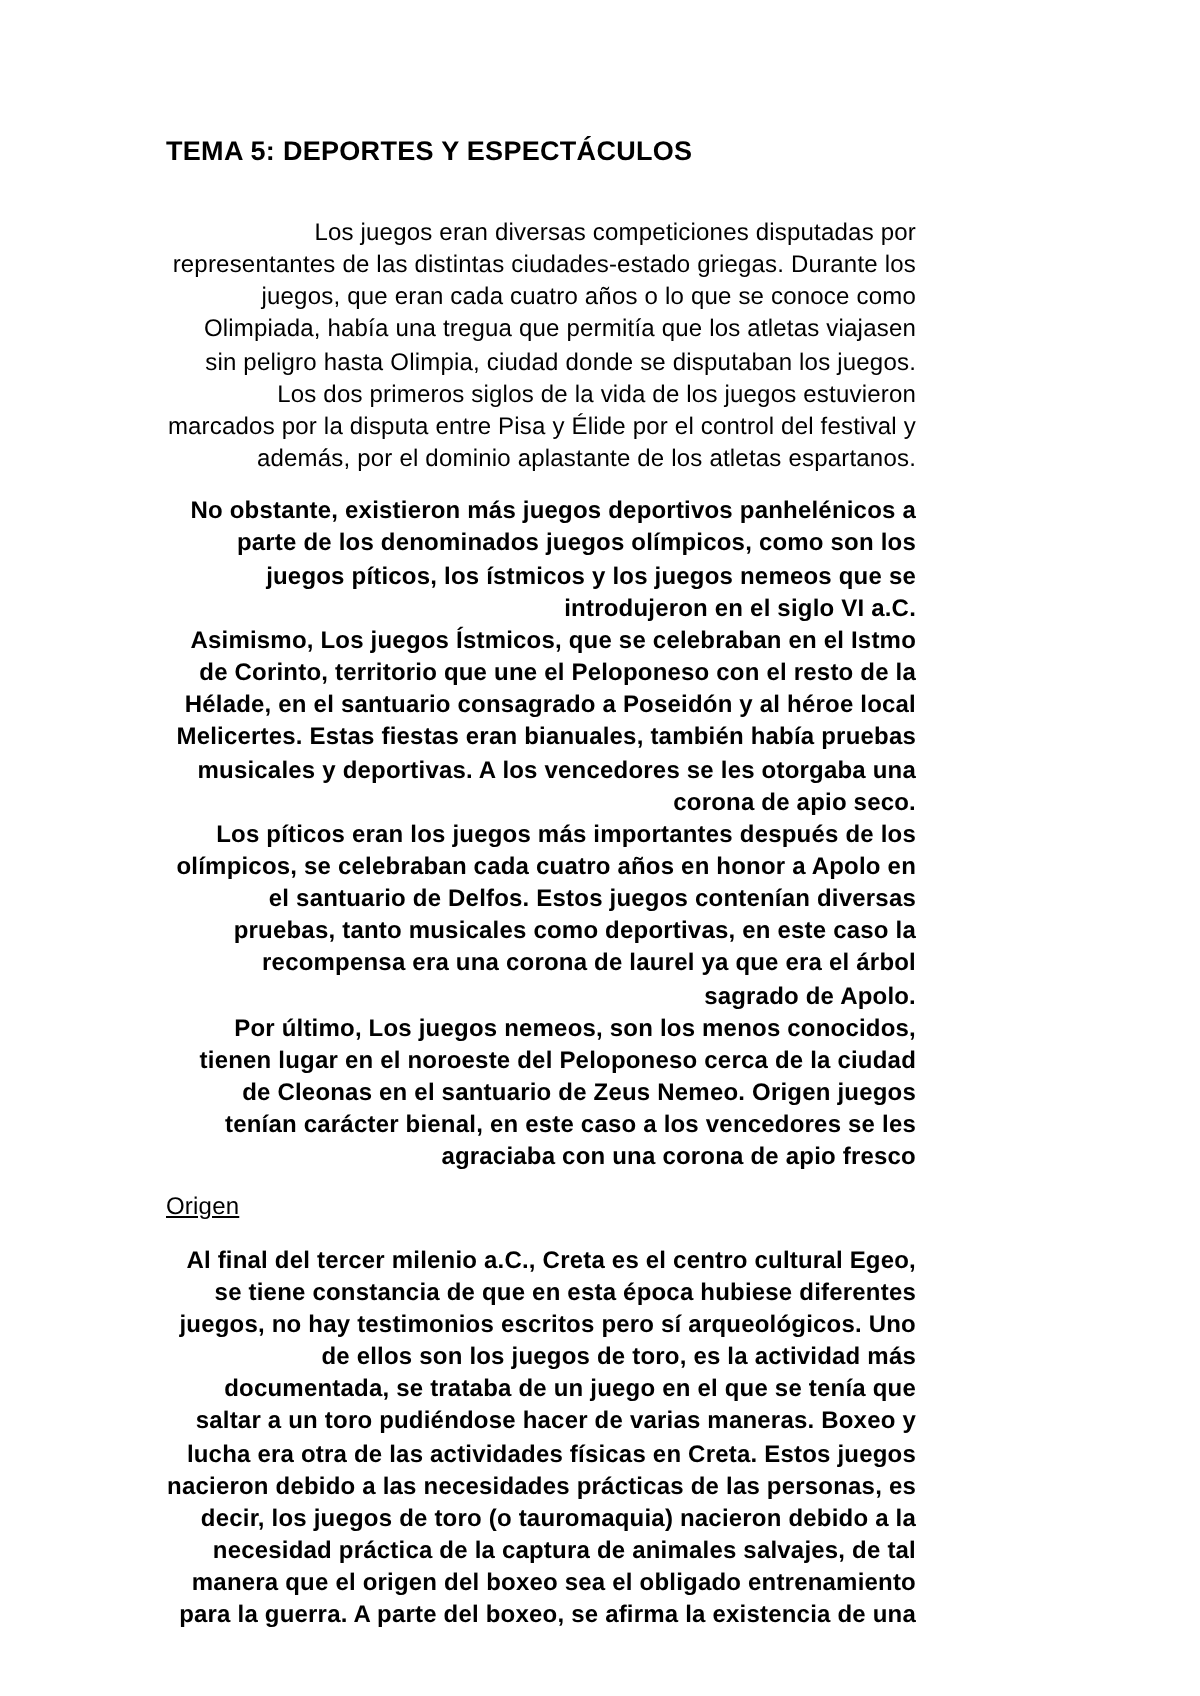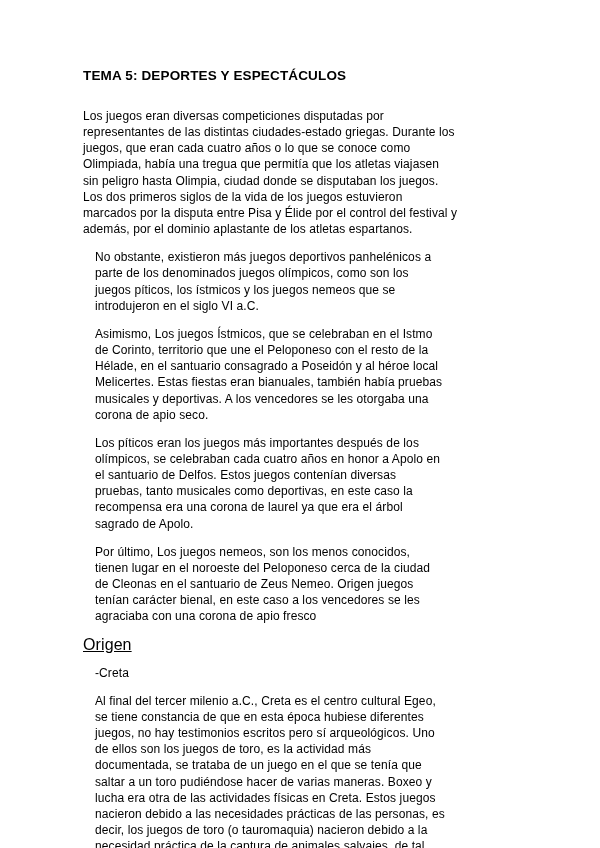--- a/index.html
+++ b/index.html
@@ -32,32 +32,34 @@
     font-size: 13.5px;
     line-height: 17px;
     font-weight: 700;
     margin: 30px 0 0 0;
     letter-spacing: 0.15px;
   }
   .body-text {
     font-size: 12px;
     line-height: 16.15px;
     letter-spacing: 0.1px;
+    text-align: right;
   }
   .intro {
     margin: 24px 0 0 0;
   }
   .block {
     margin: 10px 0 0 0;
   }
   .block p {
-    margin: 12px;
+    margin: 0;
+    font-weight: bold;
   }
   .subheading {
-    font-size: 16px;
+    font-size: 12px;
     line-height: 16.15px;
     letter-spacing: 0.1px;
     font-weight: 400;
     text-decoration: underline;
     margin: 8px 0 0 0;
   }
   .creta-block {
     margin: 11px 0 0 0;
   }
 </style>
@@ -74,17 +76,16 @@
   <div class="block body-text">
     <p>No obstante, existieron más juegos deportivos panhelénicos a parte de los denominados juegos olímpicos, como son los juegos píticos, los ístmicos y los juegos nemeos que se introdujeron en el siglo VI a.C.</p>
     <p>Asimismo, Los juegos Ístmicos, que se celebraban en el Istmo de Corinto, territorio que une el Peloponeso con el resto de la Hélade, en el santuario consagrado a Poseidón y al héroe local Melicertes. Estas fiestas eran bianuales, también había pruebas musicales y deportivas. A los vencedores se les otorgaba una corona de apio seco.</p>
     <p>Los píticos eran los juegos más importantes después de los olímpicos, se celebraban cada cuatro años en honor a Apolo en el santuario de Delfos. Estos juegos contenían diversas pruebas, tanto musicales como deportivas, en este caso la recompensa era una corona de laurel ya que era el árbol sagrado de Apolo.</p>
     <p>Por último, Los juegos nemeos, son los menos conocidos, tienen lugar en el noroeste del Peloponeso cerca de la ciudad de Cleonas en el santuario de Zeus Nemeo. Origen juegos tenían carácter bienal, en este caso a los vencedores se les agraciaba con una corona de apio fresco</p>
   </div>
 
   <p class="subheading">Origen</p>
 
   <div class="block creta-block body-text">
-    <p>-Creta</p>
     <p>Al final del tercer milenio a.C., Creta es el centro cultural Egeo, se tiene constancia de que en esta época hubiese diferentes juegos, no hay testimonios escritos pero sí arqueológicos. Uno de ellos son los juegos de toro, es la actividad más documentada, se trataba de un juego en el que se tenía que saltar a un toro pudiéndose hacer de varias maneras. Boxeo y lucha era otra de las actividades físicas en Creta. Estos juegos nacieron debido a las necesidades prácticas de las personas, es decir, los juegos de toro (o tauromaquia) nacieron debido a la necesidad práctica de la captura de animales salvajes, de tal manera que el origen del boxeo sea el obligado entrenamiento para la guerra. A parte del boxeo, se afirma la existencia de una</p>
   </div>
 
 </div>
 
 </body></html>

